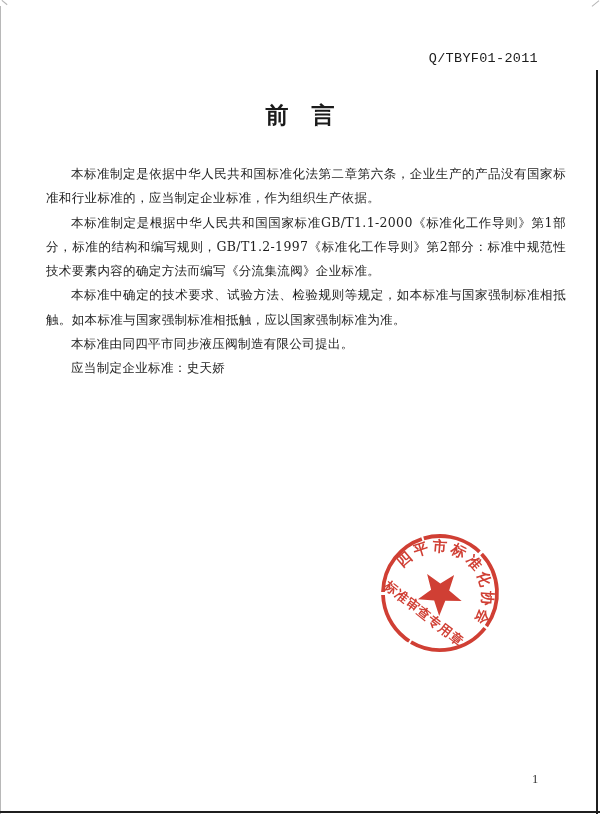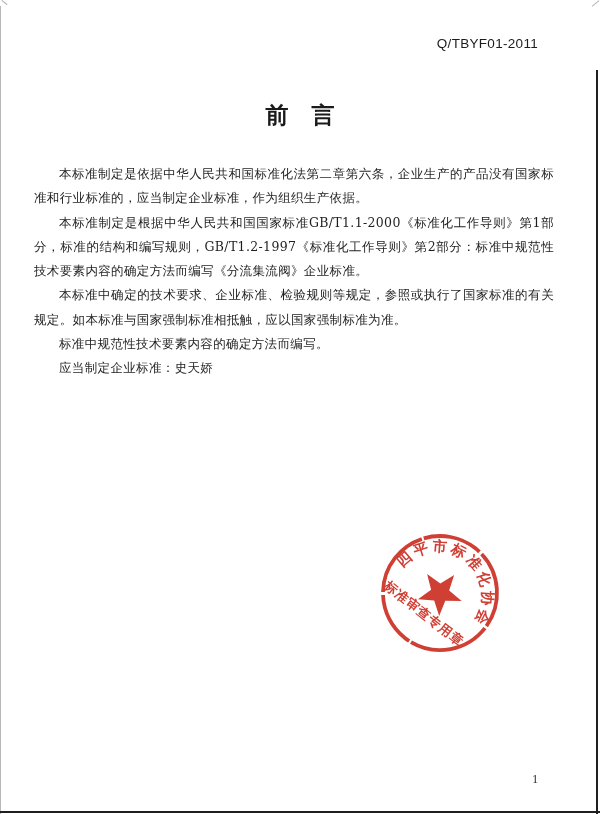--- a/index.html
+++ b/index.html
@@ -31,40 +31,40 @@
     position: absolute; left: 1px; top: 2px; width: 7px; height: 1px;
     background: #b5b5b5; transform: rotate(40deg);
   }
   .corner-mark-tr {
     position: absolute; left: 591px; top: 3px; width: 9px; height: 1px;
     background: #b5b5b5; transform: rotate(-38deg);
   }
   
   .header-code {
     position: absolute;
-    top: 36px; right: 62px;
-    font-family: Liberation Sans, sans-serif;
+    top: 51px; right: 62px;
+    font-family: Liberation Mono, monospace;
     font-size: 13.5px;
     color: #1c1c1c;
     letter-spacing: 0.3px;
   }
   
   .doc-title {
     position: absolute;
     top: 100px; left: 0; width: 600px;
     text-align: center;
     font-size: 23px;
     font-weight: bold;
     color: #1a1a1a;
     font-family: "DejaVu Sans", sans-serif;
   }
   
   .body-text {
     position: absolute;
-    left: 34px; top: 162px; width: 520px;
+    left: 46px; top: 162px; width: 520px;
     font-family: "DejaVu Serif", "Liberation Serif", serif;
     font-size: 12.5px;
     font-weight: 500;
     line-height: 24.3px;
     color: #1e1e1e;
     text-align: justify;
     letter-spacing: 0.35px;
   }
   .body-text p { text-indent: 2em; margin: 0; }
   
@@ -111,22 +111,22 @@
   <div class="corner-mark-tl"></div>
   <div class="corner-mark-tr"></div>
 
   <div class="header-code">Q/TBYF01-2011</div>
 
   <div class="doc-title">前　言</div>
 
   <div class="body-text">
     <p>本标准制定是依据中华人民共和国标准化法第二章第六条，企业生产的产品没有国家标准和行业标准的，应当制定企业标准，作为组织生产依据。</p>
     <p>本标准制定是根据中华人民共和国国家标准GB/T1.1-2000《标准化工作导则》第1部分，标准的结构和编写规则，GB/T1.2-1997《标准化工作导则》第2部分：标准中规范性技术要素内容的确定方法而编写《分流集流阀》企业标准。</p>
-    <p>本标准中确定的技术要求、企业标准、检验规则等规定，参照或执行了国家标准的有关规定。如本标准与国家强制标准相抵触，应以国家强制标准为准。</p>
-    <p>标准中规范性技术要素内容的确定方法而编写。</p>
+    <p>本标准中确定的技术要求、试验方法、检验规则等规定，如本标准与国家强制标准相抵触。如本标准与国家强制标准相抵触，应以国家强制标准为准。</p>
+    <p>本标准由同四平市同步液压阀制造有限公司提出。</p>
     <p>应当制定企业标准：史天娇</p>
   </div>
 
   <div class="stamp">
     <svg viewBox="0 0 120 120" xmlns="http://www.w3.org/2000/svg">
       <defs>
         <path id="arcpath" d="M 15.2 63.9 A 43 43 0 1 1 104.8 63.9" fill="none"></path>
       </defs>
       <circle cx="60" cy="60" r="57" fill="none" stroke-width="3.8" stroke-dasharray="82 2 55 3 70 2 60 3 78 4" stroke="#cc2e22"></circle>
       <polygon points="60,37 65.6,52.3 81.9,52.9 69,62.9 73.5,78.6 60,69.5 46.5,78.6 51,62.9 38.1,52.9 54.4,52.3" fill="#cc2e22"></polygon>

